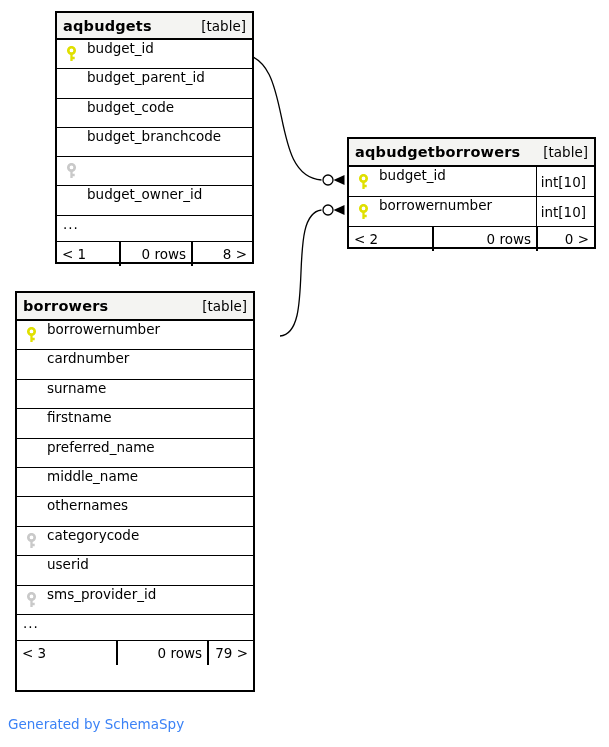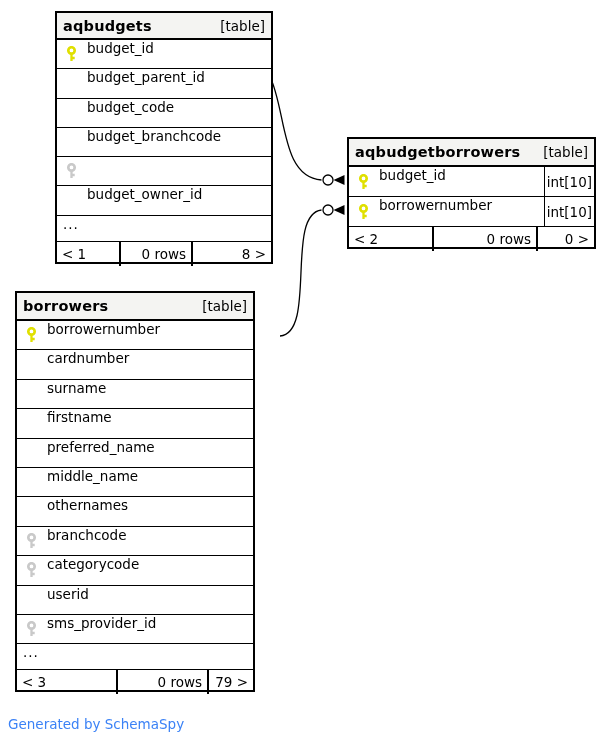--- a/index.html
+++ b/index.html
@@ -32,34 +32,34 @@
   .trow{
     position:relative;display:flex;align-items:flex-start;flex:none;
     padding-left:30px;font-size:13.5px;border-bottom:1px solid var(--border);
     background:#fff;
   }
   .keyic{position:absolute;left:9px;top:50%;transform:translateY(-50%);width:11px;height:16px;line-height:0}
   .keyic svg{width:11px;height:16px;display:block}
   .pk circle,.pk path{stroke:var(--pk-key)}
   .fk circle,.fk path{stroke:var(--fk-key)}
   .typecell{
-    position:absolute;right:0;top:0;bottom:0;width:50px;
+    position:absolute;right:0;top:0;bottom:0;width:58px;
     border-left:1px solid var(--border);
     display:flex;align-items:center;justify-content:flex-end;
-    padding:0 2px;font-size:13.5px;background:#fff;
+    padding:0 8px;font-size:13.5px;background:#fff;
   }
   .ellip{padding-left:6px;font-size:13.5px;letter-spacing:1px}
   .tfoot{display:flex;flex:none;font-size:13.5px}
   .fc{display:flex;align-items:center;padding:0 5px;height:100%}
   .fc + .fc{border-left:2px solid var(--border)}
   .fc-prev{justify-content:flex-start}
   .fc-count,.fc-next{justify-content:flex-end;flex:1}
 
   
-  #tbl-aqbudgets{left:55px;top:11px;width:218px;height:253px}
+  #tbl-aqbudgets{left:55px;top:11px;width:199px;height:253px}
   #tbl-aqbudgets .thead{height:27px}
   #tbl-aqbudgets .trow{height:29.3px}
   #tbl-aqbudgets .ellip{height:26px}
   #tbl-aqbudgets .tfoot{height:24px}
   #tbl-aqbudgets .fc-prev{width:62px}
   #tbl-aqbudgets .fc-count{flex:none;width:72px}
 
   
   #tbl-aqbudgetborrowers{left:347px;top:137px;width:249px;height:112px}
   #tbl-aqbudgetborrowers .thead{height:28px}
@@ -207,29 +207,20 @@
     <div class="trow">
       <span>othernames</span>
     </div>
     <div class="trow">
       <span class="keyic fk">
           <svg viewBox="0 0 12 18" fill="none">
             <circle cx="6" cy="5" r="3.6" stroke-width="3"></circle>
             <path d="M6 8.5 V17 M6 13.5 H9.6" stroke-width="2.6"></path>
           </svg>
         </span>
-      <span>branchcode</span>
-    </div>
-    <div class="trow">
-      <span class="keyic fk">
-          <svg viewBox="0 0 12 18" fill="none">
-            <circle cx="6" cy="5" r="3.6" stroke-width="3"></circle>
-            <path d="M6 8.5 V17 M6 13.5 H9.6" stroke-width="2.6"></path>
-          </svg>
-        </span>
       <span>categorycode</span>
     </div>
     <div class="trow">
       <span>userid</span>
     </div>
     <div class="trow">
       <span class="keyic fk">
           <svg viewBox="0 0 12 18" fill="none">
             <circle cx="6" cy="5" r="3.6" stroke-width="3"></circle>
             <path d="M6 8.5 V17 M6 13.5 H9.6" stroke-width="2.6"></path>

